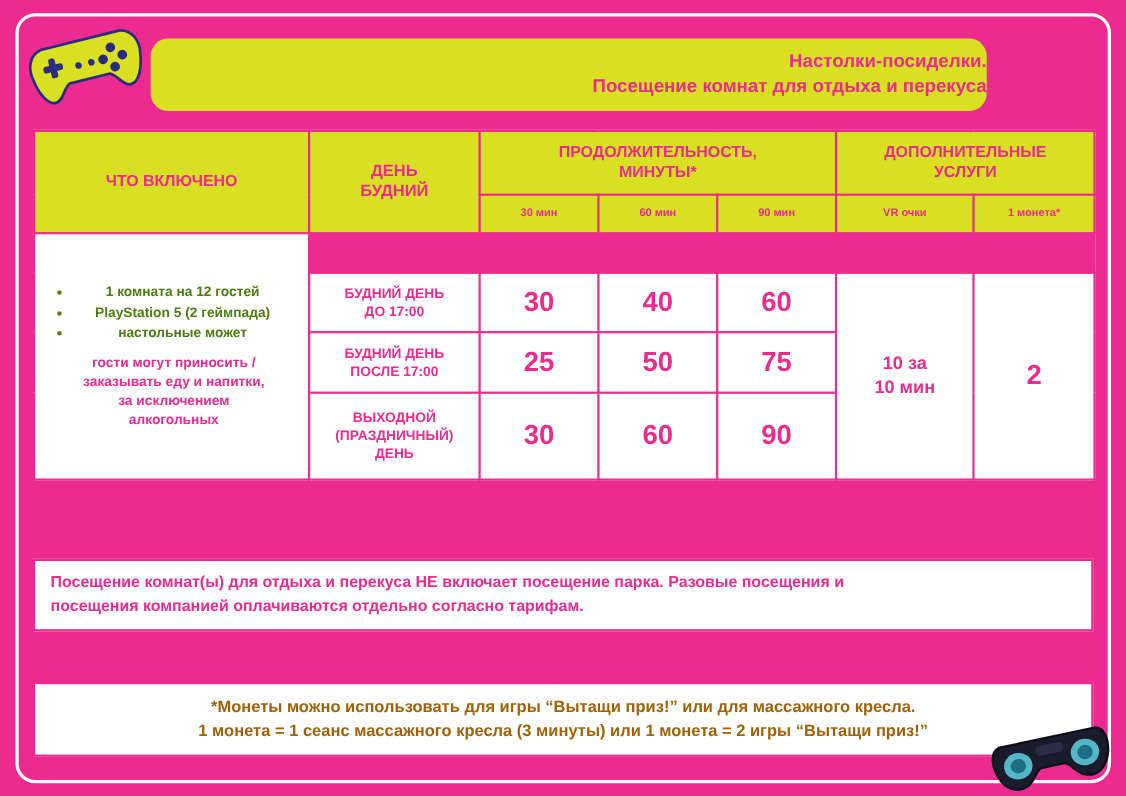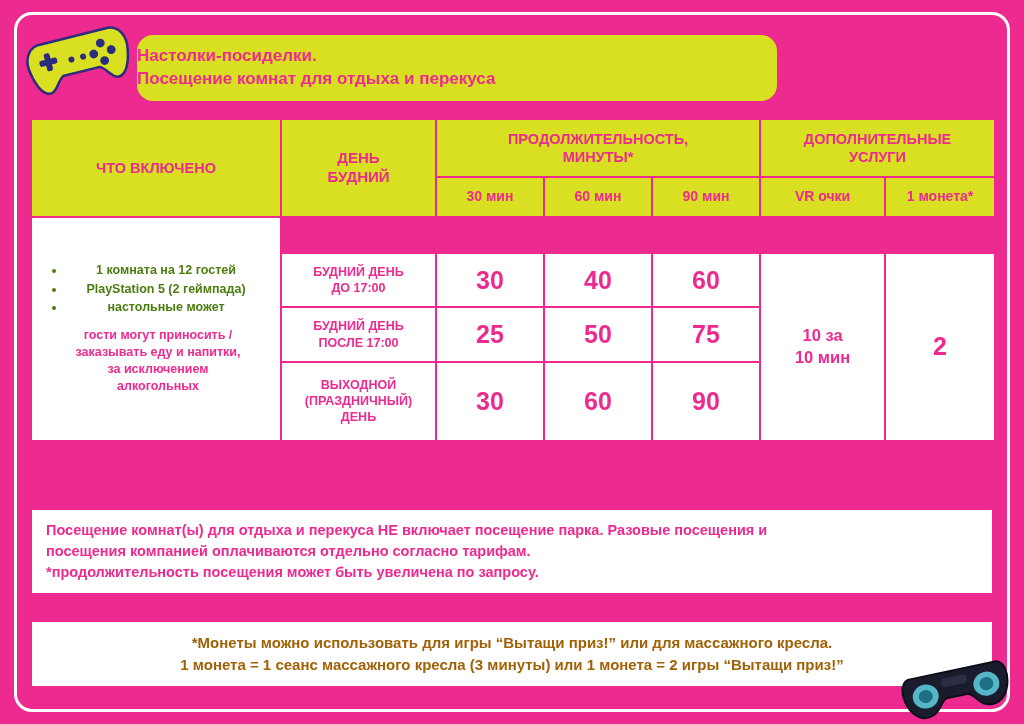--- a/index.html
+++ b/index.html
@@ -22,26 +22,26 @@
     position: absolute;
     left: 14px; top: 12px;
     width: 996px; height: 700px;
     border: 3px solid #ffffff;
     border-radius: 18px;
   }
   
   .title-banner {
     position: absolute;
     left: 137px; top: 35px;
-    width: 640px; height: 66px;
+    width: 760px; height: 66px;
     background: #d9e021;
     border-radius: 16px;
     display: flex;
     flex-direction: column;
-    align-items: flex-start;
+    align-items: flex-end;
     justify-content: center;
     color: #ec2a8f;
     font-weight: bold;
     font-size: 17px;
     line-height: 1.35;
     text-align: center;
     z-index: 5;
   }
   
   .gamepad {
@@ -77,21 +77,21 @@
     color: #ec2a8f;
   }
   .hdr-yellow {
     background: #d9e021;
     color: #ec2a8f;
     font-weight: bold;
     font-size: 14.5px;
     line-height: 1.25;
     padding: 10px 6px;
   }
-  .hdr-yellow.small { font-size: 14px; }
+  .hdr-yellow.small { font-size: 10px; }
   .price-band {
     background: #ec2a8f;
     color: #ffffff;
     font-weight: bold;
     font-size: 14.5px;
     padding: 9px 4px;
     letter-spacing: .3px;
   }
   .daylabel {
     background: #ffffff;
@@ -291,21 +291,20 @@
           <td class="num">60</td>
           <td class="num">90</td>
         </tr>
       </tbody>
     </table>
   </div>
 
   <div class="notes">
     <p>Посещение комнат(ы) для отдыха и перекуса НЕ включает посещение парка. Разовые посещения и</p>
     <p>посещения компанией оплачиваются отдельно согласно тарифам.</p>
-    <p>*продолжительность посещения может быть увеличена по запросу.</p>
   </div>
 
   <div class="notes2">
     <p>*Монеты можно использовать для игры “Вытащи приз!” или для массажного кресла.</p>
     <p>1 монета = 1 сеанс массажного кресла (3 минуты) или 1 монета = 2 игры “Вытащи приз!”</p>
   </div>
 
   <svg class="vr-deco" viewBox="0 0 120 70">
     <g transform="rotate(-12 60 35)">
       <path d="M14 20 C6 22 4 34 8 46 C12 58 22 64 32 60 C40 57 42 48 48 46 L70 46 C76 48 78 57 86 60 C96 64 106 58 110 46 C114 34 112 22 104 20 L14 20 Z" fill="#1b1b2e" stroke="#0d0d18" stroke-width="2"></path>

